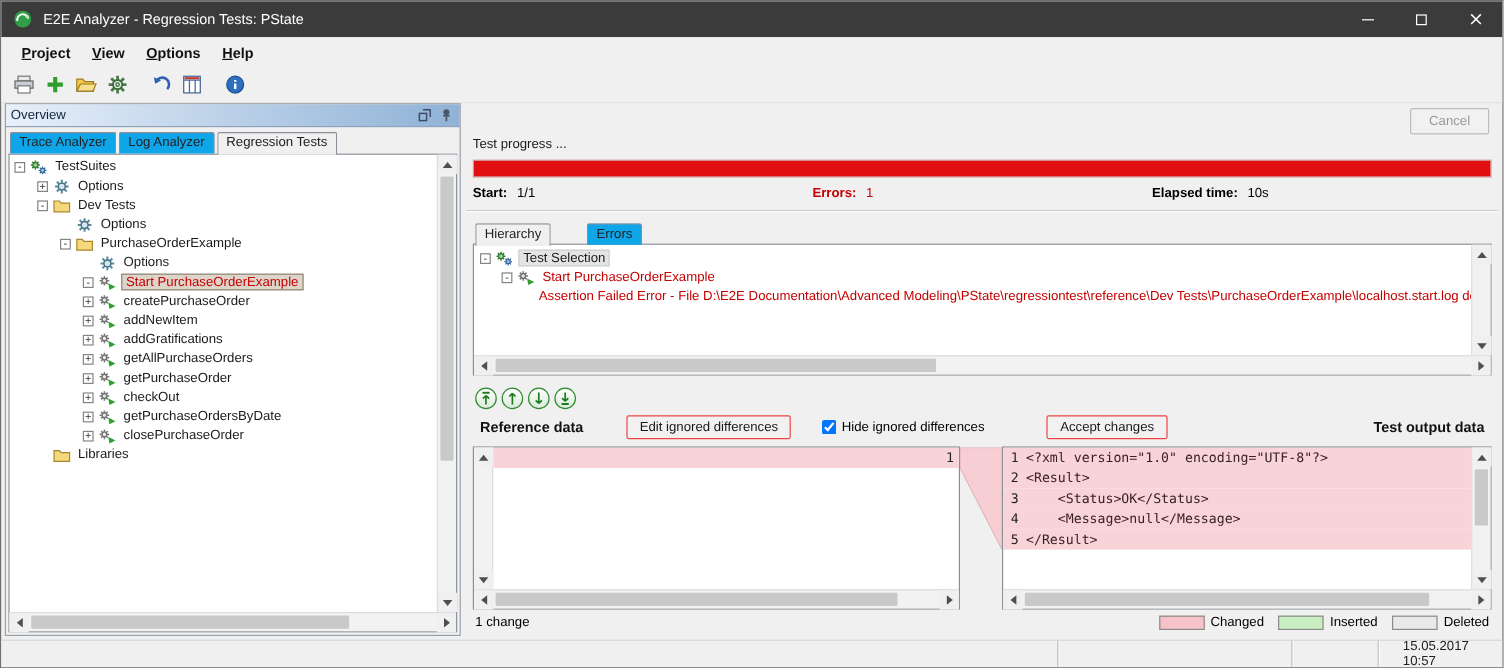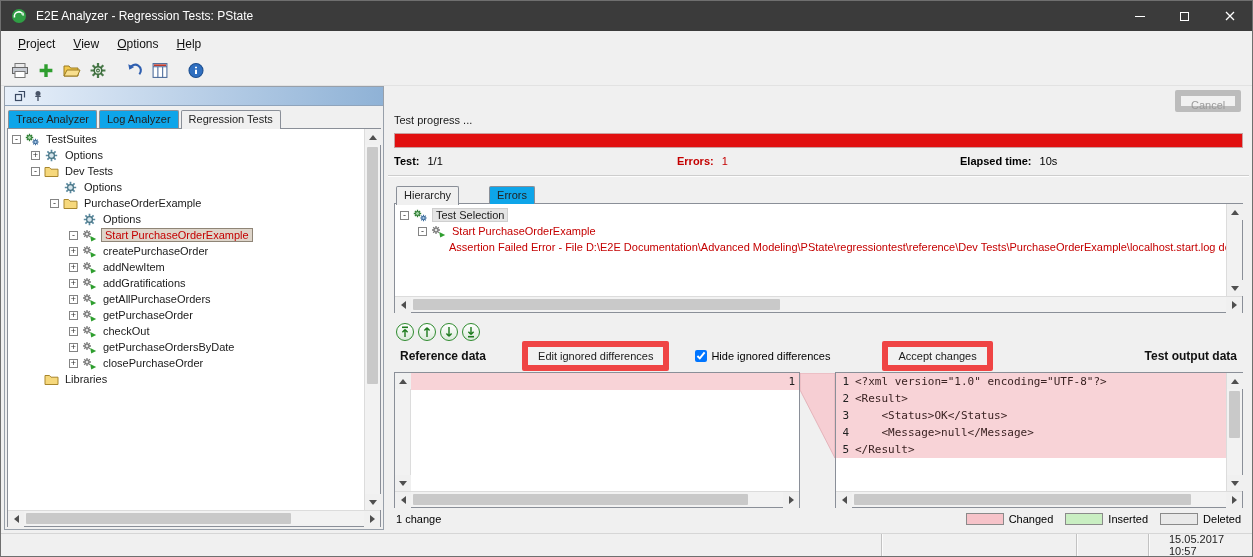--- a/index.html
+++ b/index.html
@@ -11,21 +11,21 @@
   
   .titlebar { height:30px; background:#3b3b3b; display:flex; align-items:center; flex:none; }
   .tb-icon { width:16px; height:16px; margin-left:10px; flex:none; }
   .tb-title { color:#ffffff; font-size:12px; margin-left:9px; flex:1; white-space:nowrap; }
   .winbtn { width:45px; height:30px; display:flex; align-items:center; justify-content:center; color:#fff; }
   .glyph-min { width:10px; height:1px; background:#fff; }
   .glyph-max { width:9px; height:9px; border:1px solid #fff; }
   .glyph-close { width:10px; height:10px; }
 
   
-  .menubar { height:25px; display:flex; align-items:center; padding-left:8px; background:#f0f0f0; flex:none; }
+  .menubar { height:25px; display:flex; align-items:center; padding-left:8px; background:#f0f0f0; flex:none;font-weight:bold; }
   .menu-item { padding:3px 9px; font-size:12px; color:#111; }
   .menu-item::first-letter { text-decoration:underline; }
   .toolbar { height:30px; display:flex; align-items:center; padding-left:7px; background:#f0f0f0;
              border-bottom:1px solid #e2e2e2; flex:none; }
   .tbtn { width:24px; height:24px; display:flex; align-items:center; justify-content:center; margin-right:2px; }
   .tbtn svg { width:18px; height:17px; }
   .tsp { width:10px; }
 
   
   .main { flex:1; display:flex; min-height:0; padding:0 3px 3px 3px; }
@@ -67,21 +67,21 @@
   .sthumb-h { position:absolute; top:2px; bottom:2px; background:#c9c9c9; border-radius:1px; }
   .tri { width:0; height:0; }
   .tri-up   { border-left:4px solid transparent; border-right:4px solid transparent; border-bottom:5px solid #4f4f4f; }
   .tri-down { border-left:4px solid transparent; border-right:4px solid transparent; border-top:5px solid #4f4f4f; }
   .tri-left { border-top:4px solid transparent; border-bottom:4px solid transparent; border-right:5px solid #4f4f4f; }
   .tri-right{ border-top:4px solid transparent; border-bottom:4px solid transparent; border-left:5px solid #4f4f4f; }
 
   
   .right-panel { flex:1; min-width:0; display:flex; flex-direction:column; padding:2px 6px 0 6px; }
   .cancel-row { height:26px; flex:none; position:relative; }
-  .btn { font-size:11px; background:#f1f1f1; border:6px solid #ef4444; border-radius:2px; padding:3px 10px; color:#1a1a1a; }
+  .btn { font-size:11px; background:#f1f1f1; border:1px solid #ef4444; border-radius:2px; padding:3px 10px; color:#1a1a1a; }
   .btn.disabled { color:#9a9a9a; border-color:#bcbcbc; }
   .cancel-btn { position:absolute; right:2px; top:2px; width:66px; height:22px; }
   .tp-label { font-size:11px; height:15px; flex:none; color:#1a1a1a; }
   .pbar { height:15px; flex:none; margin-top:4px; border:1px solid #c9a0a0; background:#fff; }
   .pbar-fill { height:100%; }
   .stats { height:26px; flex:none; display:grid; grid-template-columns:1fr 1fr 1fr; align-items:center; font-size:11px; }
   .stat-label { font-weight:bold; }
   .stat-label.red, .stat-val.red { color:#c40000; }
   .stat-val { margin-left:8px; }
   .divider { flex:none; border-top:1px solid #cdcdcd; border-bottom:1px solid #fdfdfd; margin:1px -6px 0 -6px; }
@@ -289,20 +289,21 @@
         <svg>
           <use href="#i-info"></use>
         </svg>
       </div>
   </div>
 
   <div class="main">
 
     <div class="left-panel">
       <div class="ov-header">
+        <div class="ov-title">Overview</div>
         <div class="ov-hbtn">
             <svg width="12" height="12">
               <use href="#i-float"></use>
             </svg>
           </div>
         <div class="ov-hbtn">
             <svg width="12" height="12">
               <use href="#i-pin"></use>
             </svg>
           </div>
@@ -461,21 +462,21 @@
       <div class="cancel-row">
         <button class="btn disabled cancel-btn" disabled="">Cancel</button>
       </div>
 
       <div class="tp-label">Test progress ...</div>
       <div class="pbar">
         <div class="pbar-fill" style="width: 100%; background: rgb(225, 15, 15);"></div>
       </div>
 
       <div class="stats">
-        <div><span class="stat-label">Test:</span><span class="stat-val">1/1</span></div>
+        <div><span class="stat-label">Start:</span><span class="stat-val">1/1</span></div>
         <div><span class="stat-label red">Errors:</span><span class="stat-val red">1</span></div>
         <div><span class="stat-label">Elapsed time:</span><span class="stat-val">10s</span></div>
       </div>
 
       <div class="divider"></div>
 
       <div class="tabs tabs2">
         <div class="tab active">Hierarchy</div>
         <div class="tab">Errors</div>
       </div>

